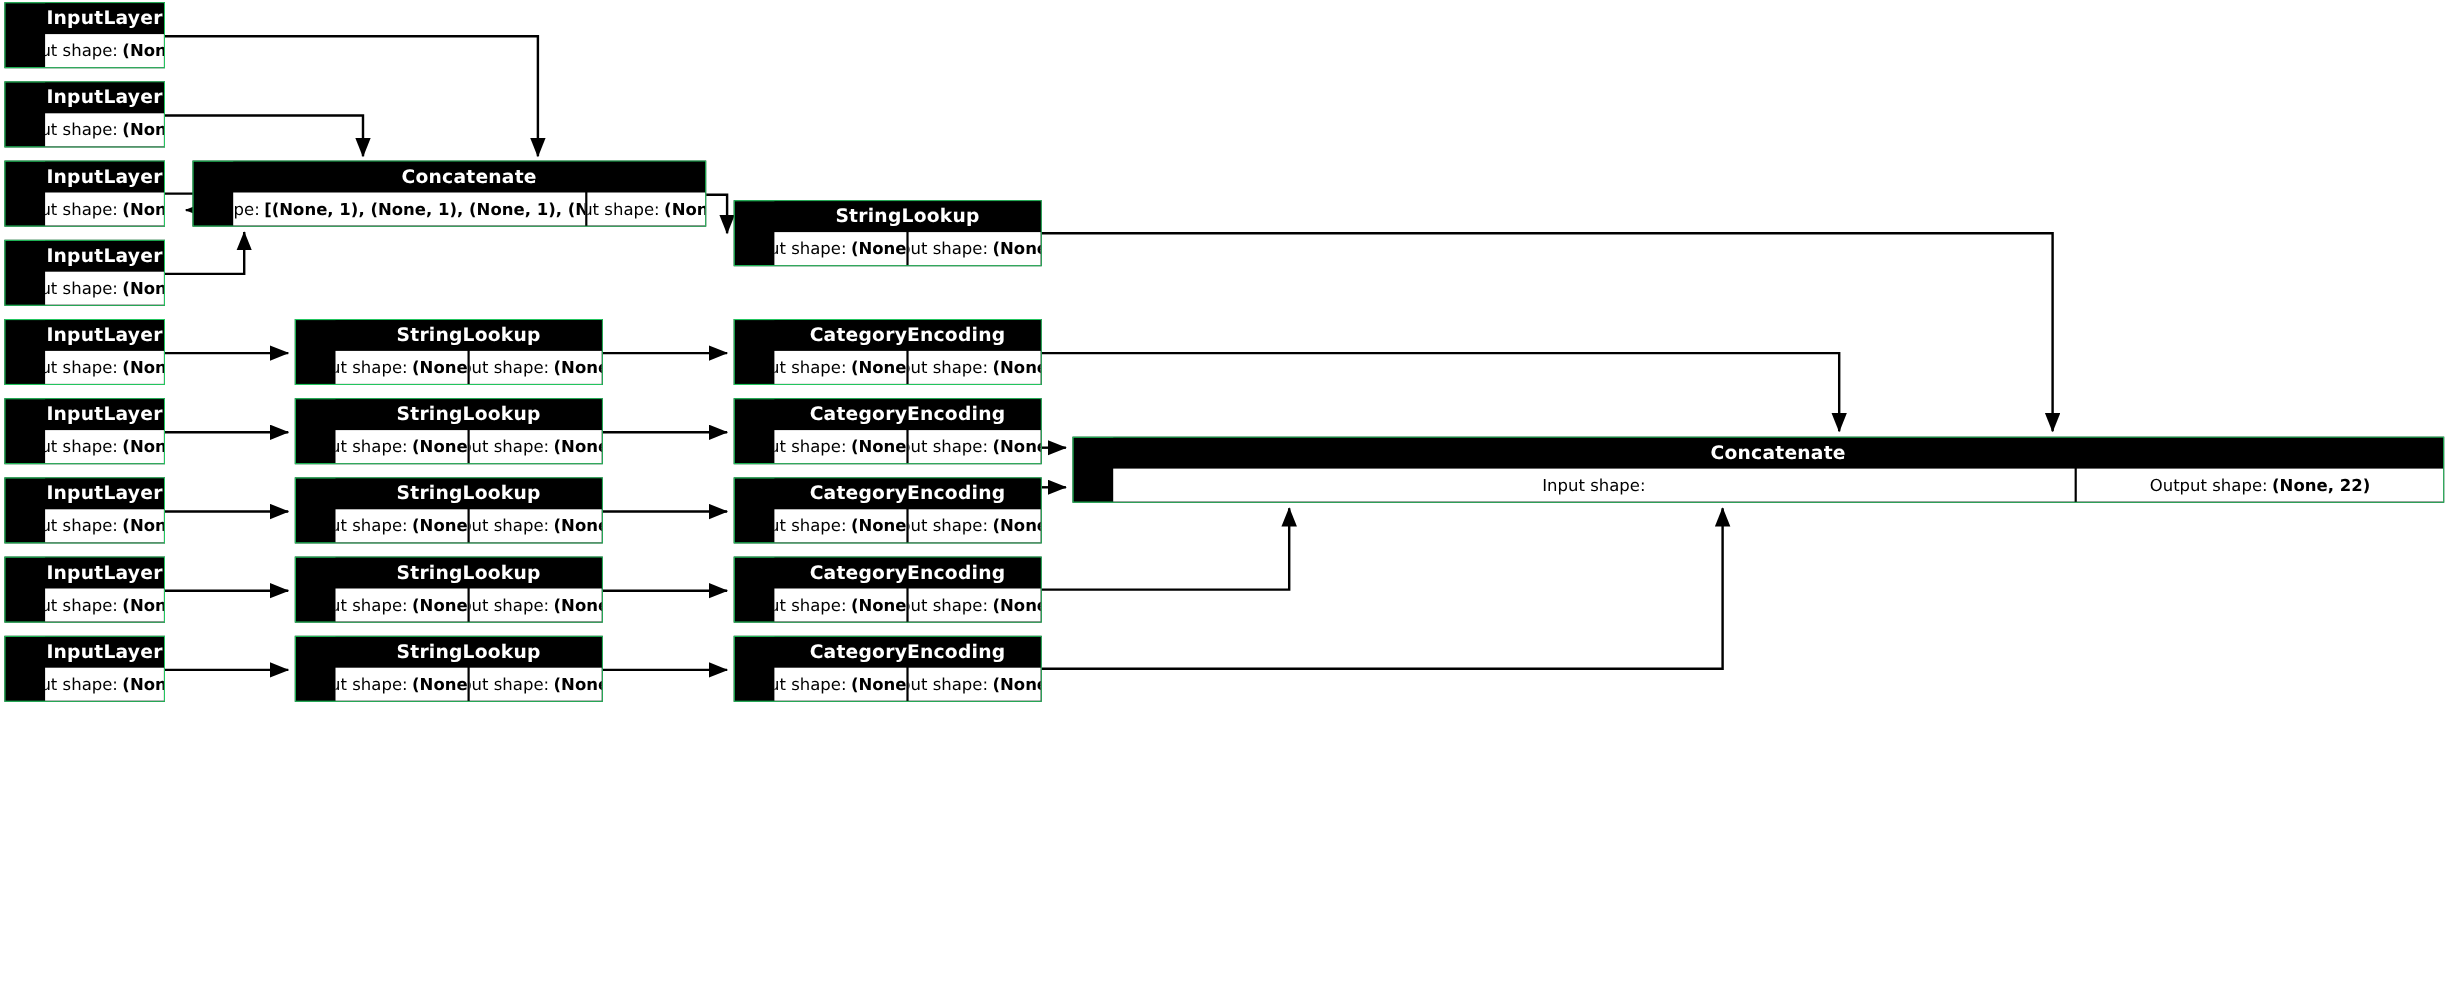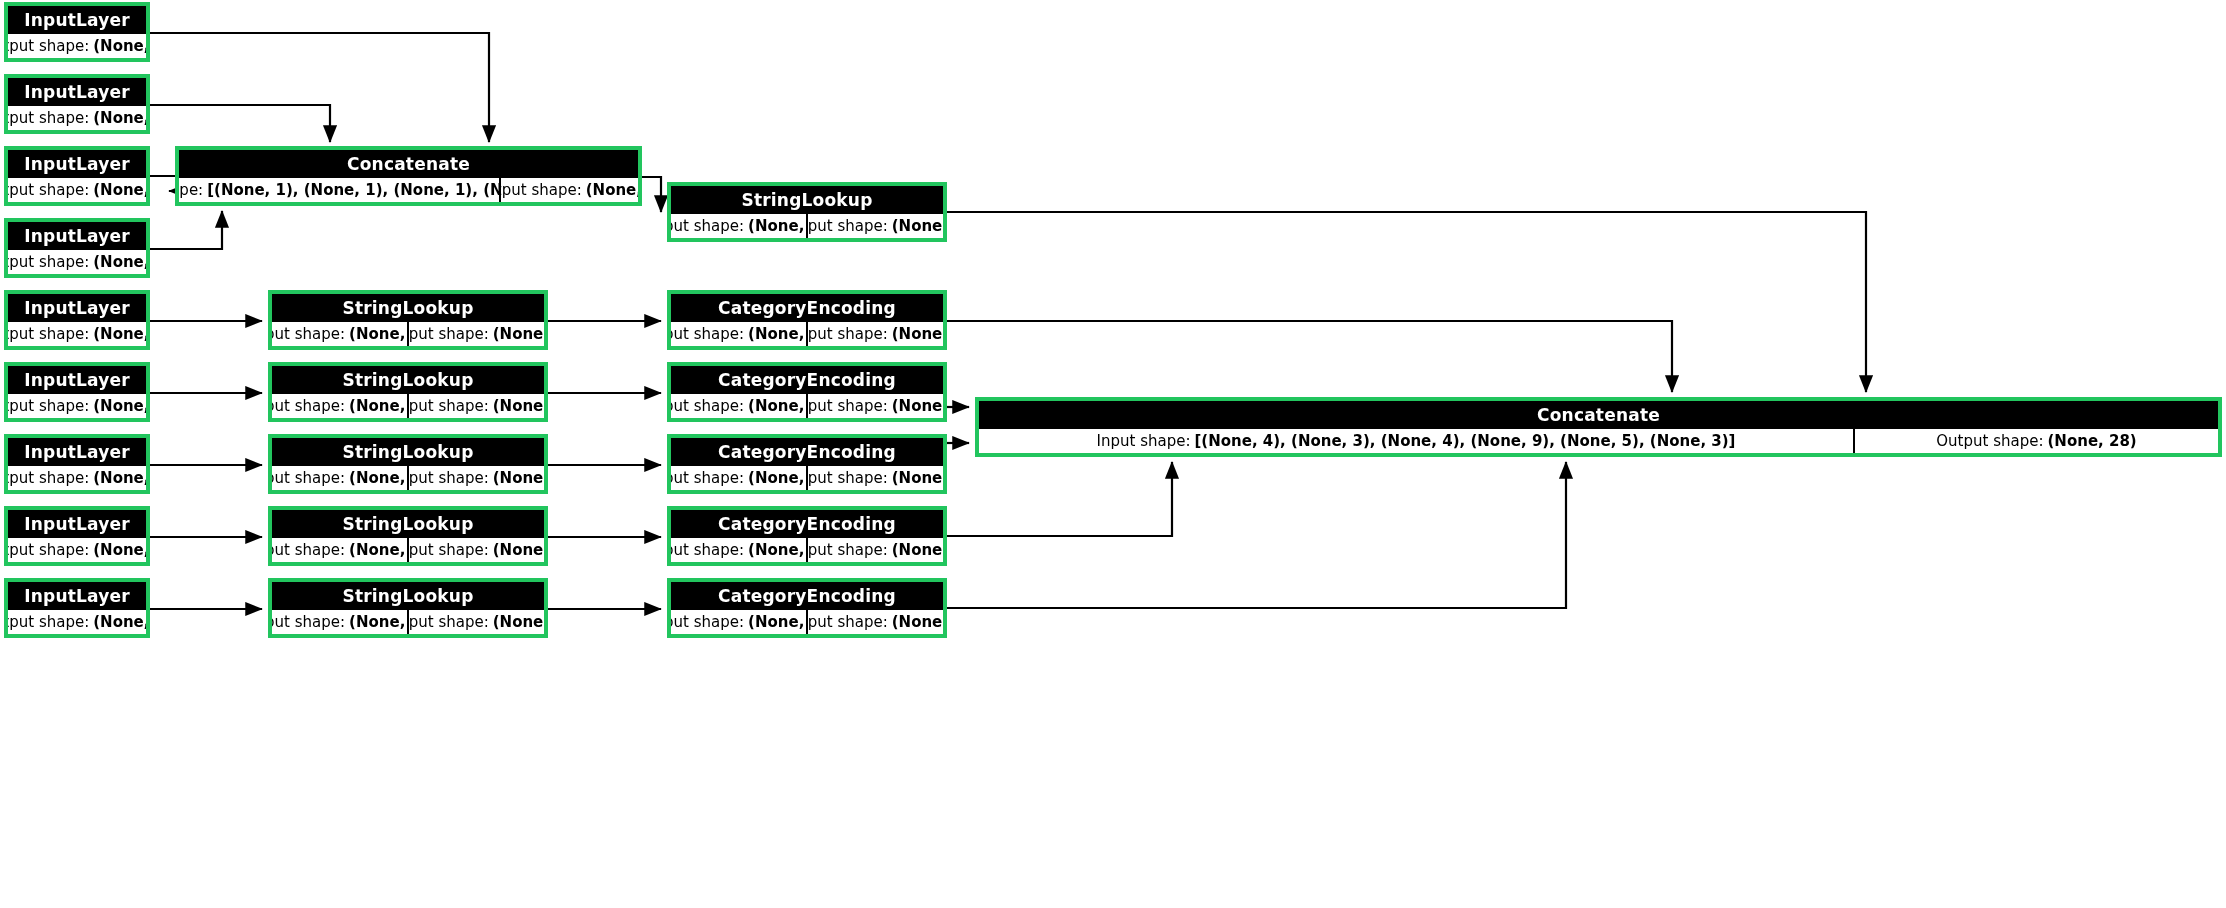--- a/index.html
+++ b/index.html
@@ -22,23 +22,24 @@
     left: 0;
     top: 0;
     width: 2226px;
     height: 908px;
     pointer-events: none;
   }
   .node {
     position: absolute;
     box-sizing: border-box;
     background: #000000;
-    border: 4px solid #22c55e;
+    border: 1px solid #22c55e;
     display: flex;
     flex-direction: column;
+    padding-left: 36px;
   }
   .node-title {
     color: #ffffff;
     background: #000000;
     font-weight: bold;
     font-size: 17px;
     text-align: center;
     letter-spacing: 0.2px;
     display: flex;
     align-items: center;
@@ -269,25 +270,24 @@
             <span class="lbl">Output shape:</span>
             <span class="val">(None, 9)</span>
           </div>
         </div>
       </div>
       <div class="node" style="left: 975px; top: 397px; width: 1247px; height: 60px;">
         <div class="node-title" style="height: 28px;">Concatenate</div>
         <div class="node-shapes">
           <div class="shape-cell" style="flex: 0 0 874px;">
             <span class="lbl">Input shape:</span>
-            <span class="val">[(None, 4), (None, 3), (None, 4), (None, 9), (None, 5), (None, 3)]</span>
-          </div>
-          <div class="shape-cell">
-            <span class="lbl">Output shape:</span>
-            <span class="val">(None, 28)</span>
+          </div>
+          <div class="shape-cell">
+            <span class="lbl">Output shape:</span>
+            <span class="val">(None, 22)</span>
           </div>
         </div>
       </div>
       <div class="node" style="left: 4px; top: 506px; width: 146px; height: 60px;">
         <div class="node-title" style="height: 28px;">InputLayer</div>
         <div class="node-shapes">
           <div class="shape-cell">
             <span class="lbl">Output shape:</span>
             <span class="val">(None, 1)</span>
           </div>

